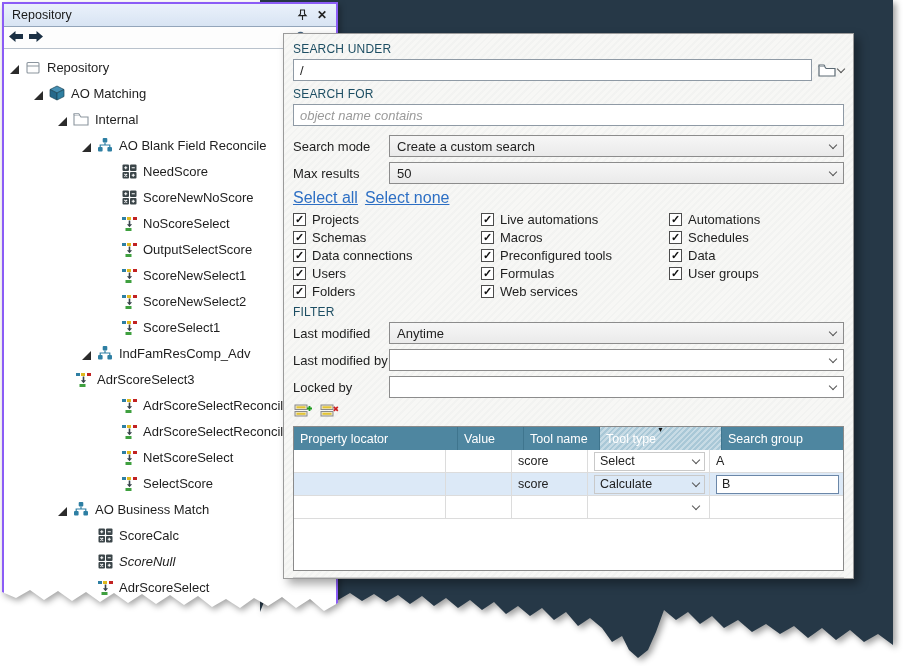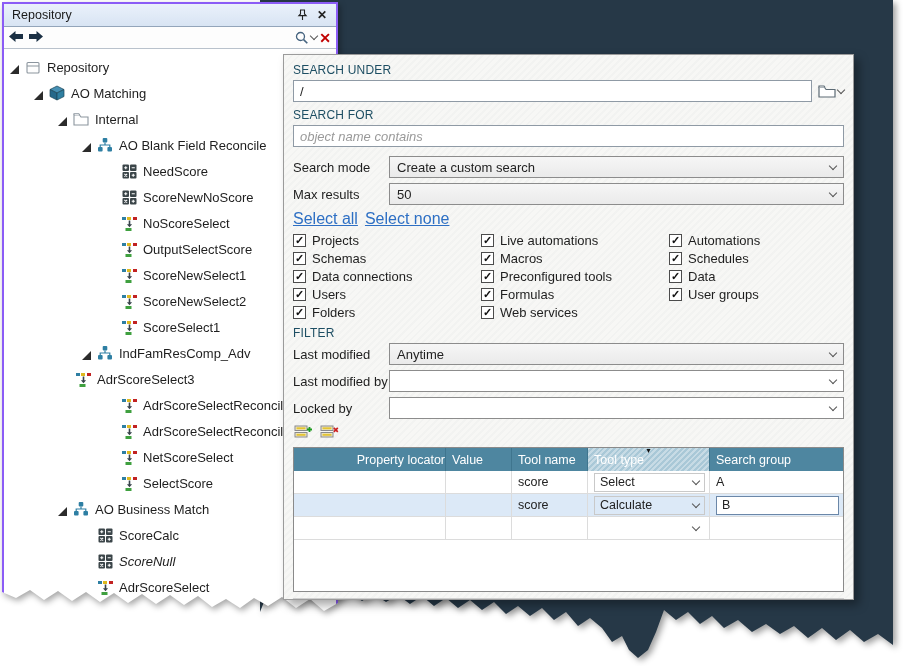--- a/index.html
+++ b/index.html
@@ -22,21 +22,21 @@
   .toolbar { height:22px; background:#fdfdfd; border-bottom:1px solid #b9c2cc; display:flex; align-items:center; padding:0 5px; }
   .toolbar .nav-arrows { display:flex; gap:4px; flex:1; }
   .toolbar .t-right { display:flex; align-items:center; gap:2px; }
   .red-x { color:#c00000; font-weight:bold; font-size:14px; line-height:1; }
   .tree-list { padding-top:5px; }
   .tree-row { height:26px; display:flex; align-items:center; font-size:13px; color:#1e1e1e; white-space:nowrap; }
   .tw { width:10px; height:10px; margin-right:5px; flex:none; }
   .tico { width:16px; height:16px; margin-right:6px; flex:none; display:flex; align-items:center; justify-content:center; }
 
   
-  .search-panel { position:absolute; left:283px; top:54px; width:571px; height:546px; z-index:3;
+  .search-panel { position:absolute; left:283px; top:33px; width:571px; height:546px; z-index:3;
     background:#f7f7f5;
     background-image:repeating-linear-gradient(135deg, rgba(90,110,120,.03) 0 2px, transparent 2px 5px);
     border:1px solid #9b9b9b; box-shadow:5px 5px 9px rgba(0,0,0,.35); padding:6px 9px; overflow:hidden; }
   .sec-label { font-size:12px; color:#1d4e63; margin:2px 0 3px 0; letter-spacing:.2px; }
   .txt-input { width:100%; height:22px; border:1px solid #8f9aa5; background:#fff; font-size:13px; padding:0 6px;
     font-family:"Liberation Sans",sans-serif; color:#222; outline:none; }
   .txt-input::placeholder { color:#9a9a9a; font-style:italic; }
   .su-row { display:flex; align-items:center; gap:6px; margin-bottom:6px; }
   .folder-btn { display:flex; align-items:center; gap:2px; cursor:default; flex:none; }
   .form-row { display:flex; align-items:center; margin-bottom:5px; }
@@ -569,21 +569,21 @@
             <rect x="2.5" y="3.3" width="9" height="2" fill="#e3c433"></rect>
             <rect x="1" y="8.5" width="12" height="4.5" fill="#efe9cf" stroke="#8a8a8a"></rect>
             <rect x="2.5" y="9.8" width="9" height="2" fill="#e3c433"></rect>
             <path d="M13.8 3.8 l4 4 M17.8 3.8 l-4 4" stroke="#cc1f1f" stroke-width="1.7"></path>
           </svg>
       </span>
     </div>
 
     <div class="tbl">
       <div class="tbl-head" id="tblhead">
-          <div class="th" style="width: 152px; justify-content: flex-end;">
+          <div class="th" style="width: 164px;">
             <span>Property locator</span>
           </div>
           <div class="th" style="width: 66px;">
             <span>Value</span>
           </div>
           <div class="th" style="width: 76px;">
             <span>Tool name</span>
           </div>
           <div class="th hatch" style="width: 122px;">
             <span>Tool type</span>

